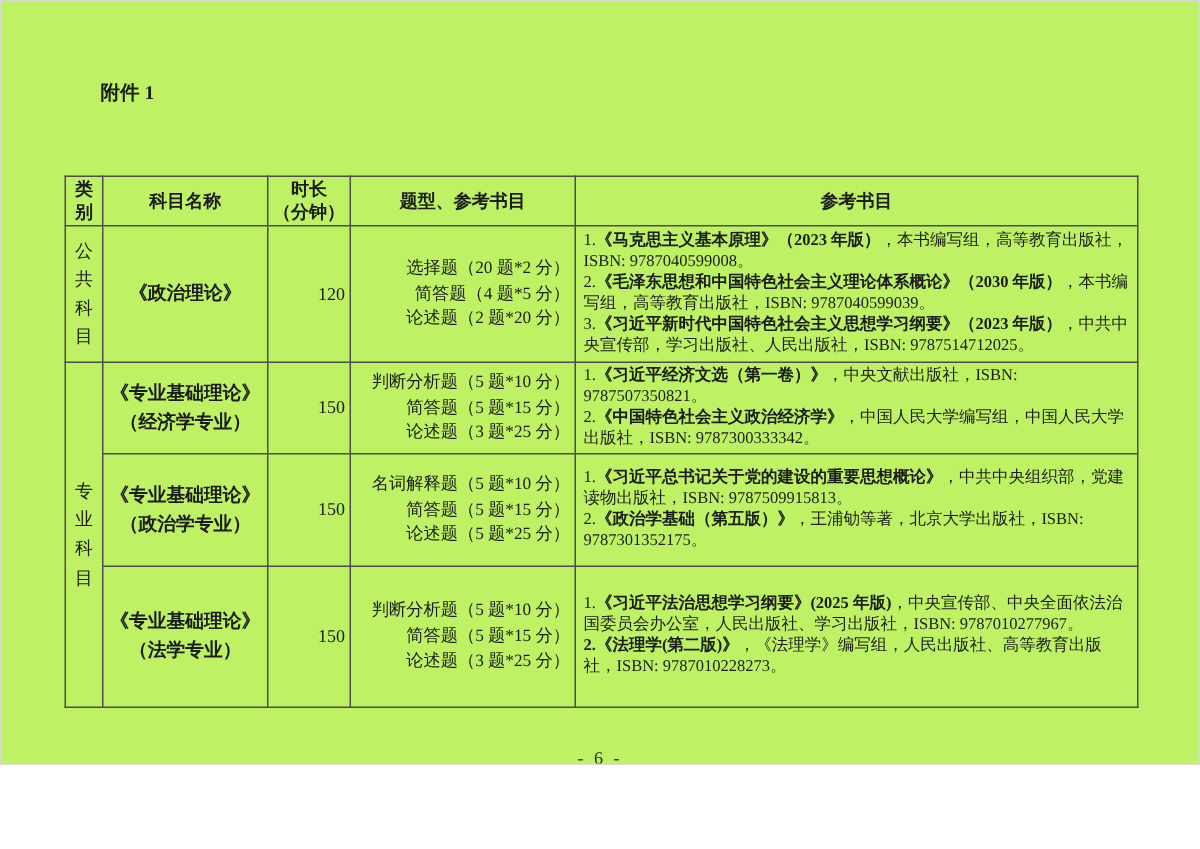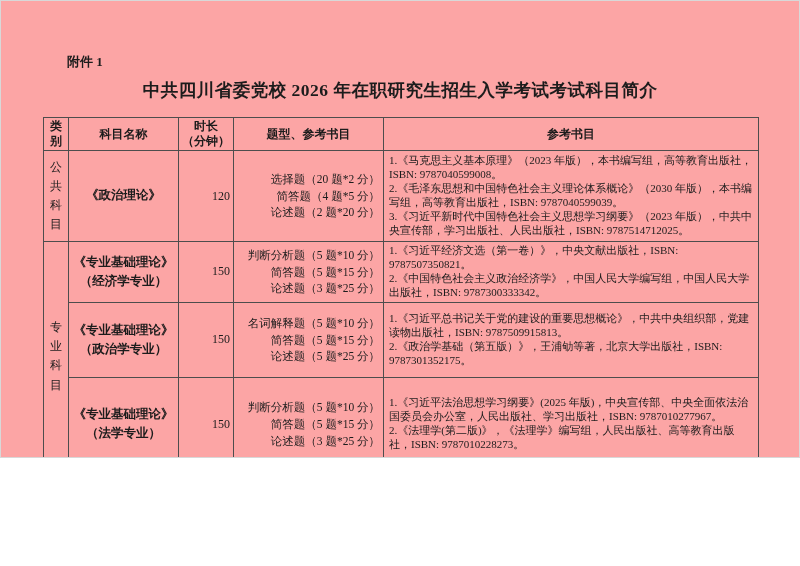--- a/index.html
+++ b/index.html
@@ -1,17 +1,17 @@
 <!DOCTYPE html>
 <html><head>
 <meta charset="utf-8">
 <style>
   html,body { margin:0; padding:0; background:#ffffff; }
   .page {
-    position:relative; width:800px; height:458px; background:#fca5a5;
+    position:relative; width:800px; height:510px; background:#bef264;
     font-family:"Liberation Serif","DejaVu Serif",serif; color:#1c1c1c;
     border:1px solid #d8d8d8; box-sizing:border-box; overflow:hidden;
   }
   .attachment { position:absolute; left:66px; top:52px; font-size:13px; font-weight:bold; }
   .doc-title {
     position:absolute; left:0; top:77px; width:100%; margin:0;
     text-align:center; font-size:17.5px; font-weight:bold; letter-spacing:0.5px;
   }
   table.subjects {
     position:absolute; left:42px; top:116px; width:715px;
@@ -26,34 +26,33 @@
   tr.hr  { height:31px; }
   tr.r1  { height:91px; }
   tr.r2  { height:56px; }
   tr.r3  { height:75px; }
   tr.r4  { height:94px; }
   td.cat  { font-size:12px; line-height:1.6; padding:0; }
   td.subj { font-size:12.5px; font-weight:bold; line-height:1.55; }
   td.dur  { font-size:12px;text-align:right; }
   td.qt   { text-align:right; font-size:11.5px; line-height:1.45; padding-left:10px; }
   td.ref  { text-align:left; font-size:11px; line-height:1.27; padding:2px 5px; }
-  td.ref span.b { font-weight:normal; }
+  td.ref span.b { font-weight:bold; }
   .footer {
     position:absolute; left:0; top:497px; width:100%;
     text-align:center; font-size:12px; color:#2a2a2a; letter-spacing:2px;
   }
 </style>
 </head>
 <body>
 
 <div class="page">
 
   <div class="attachment">附件 1</div>
 
-  <h1 class="doc-title">中共四川省委党校 2026 年在职研究生招生入学考试考试科目简介</h1>
 
   <table class="subjects">
     <colgroup>
       <col style="width:25px">
       <col style="width:110px">
       <col style="width:55px">
       <col style="width:150px">
       <col style="width:375px">
     </colgroup>
     <thead>

